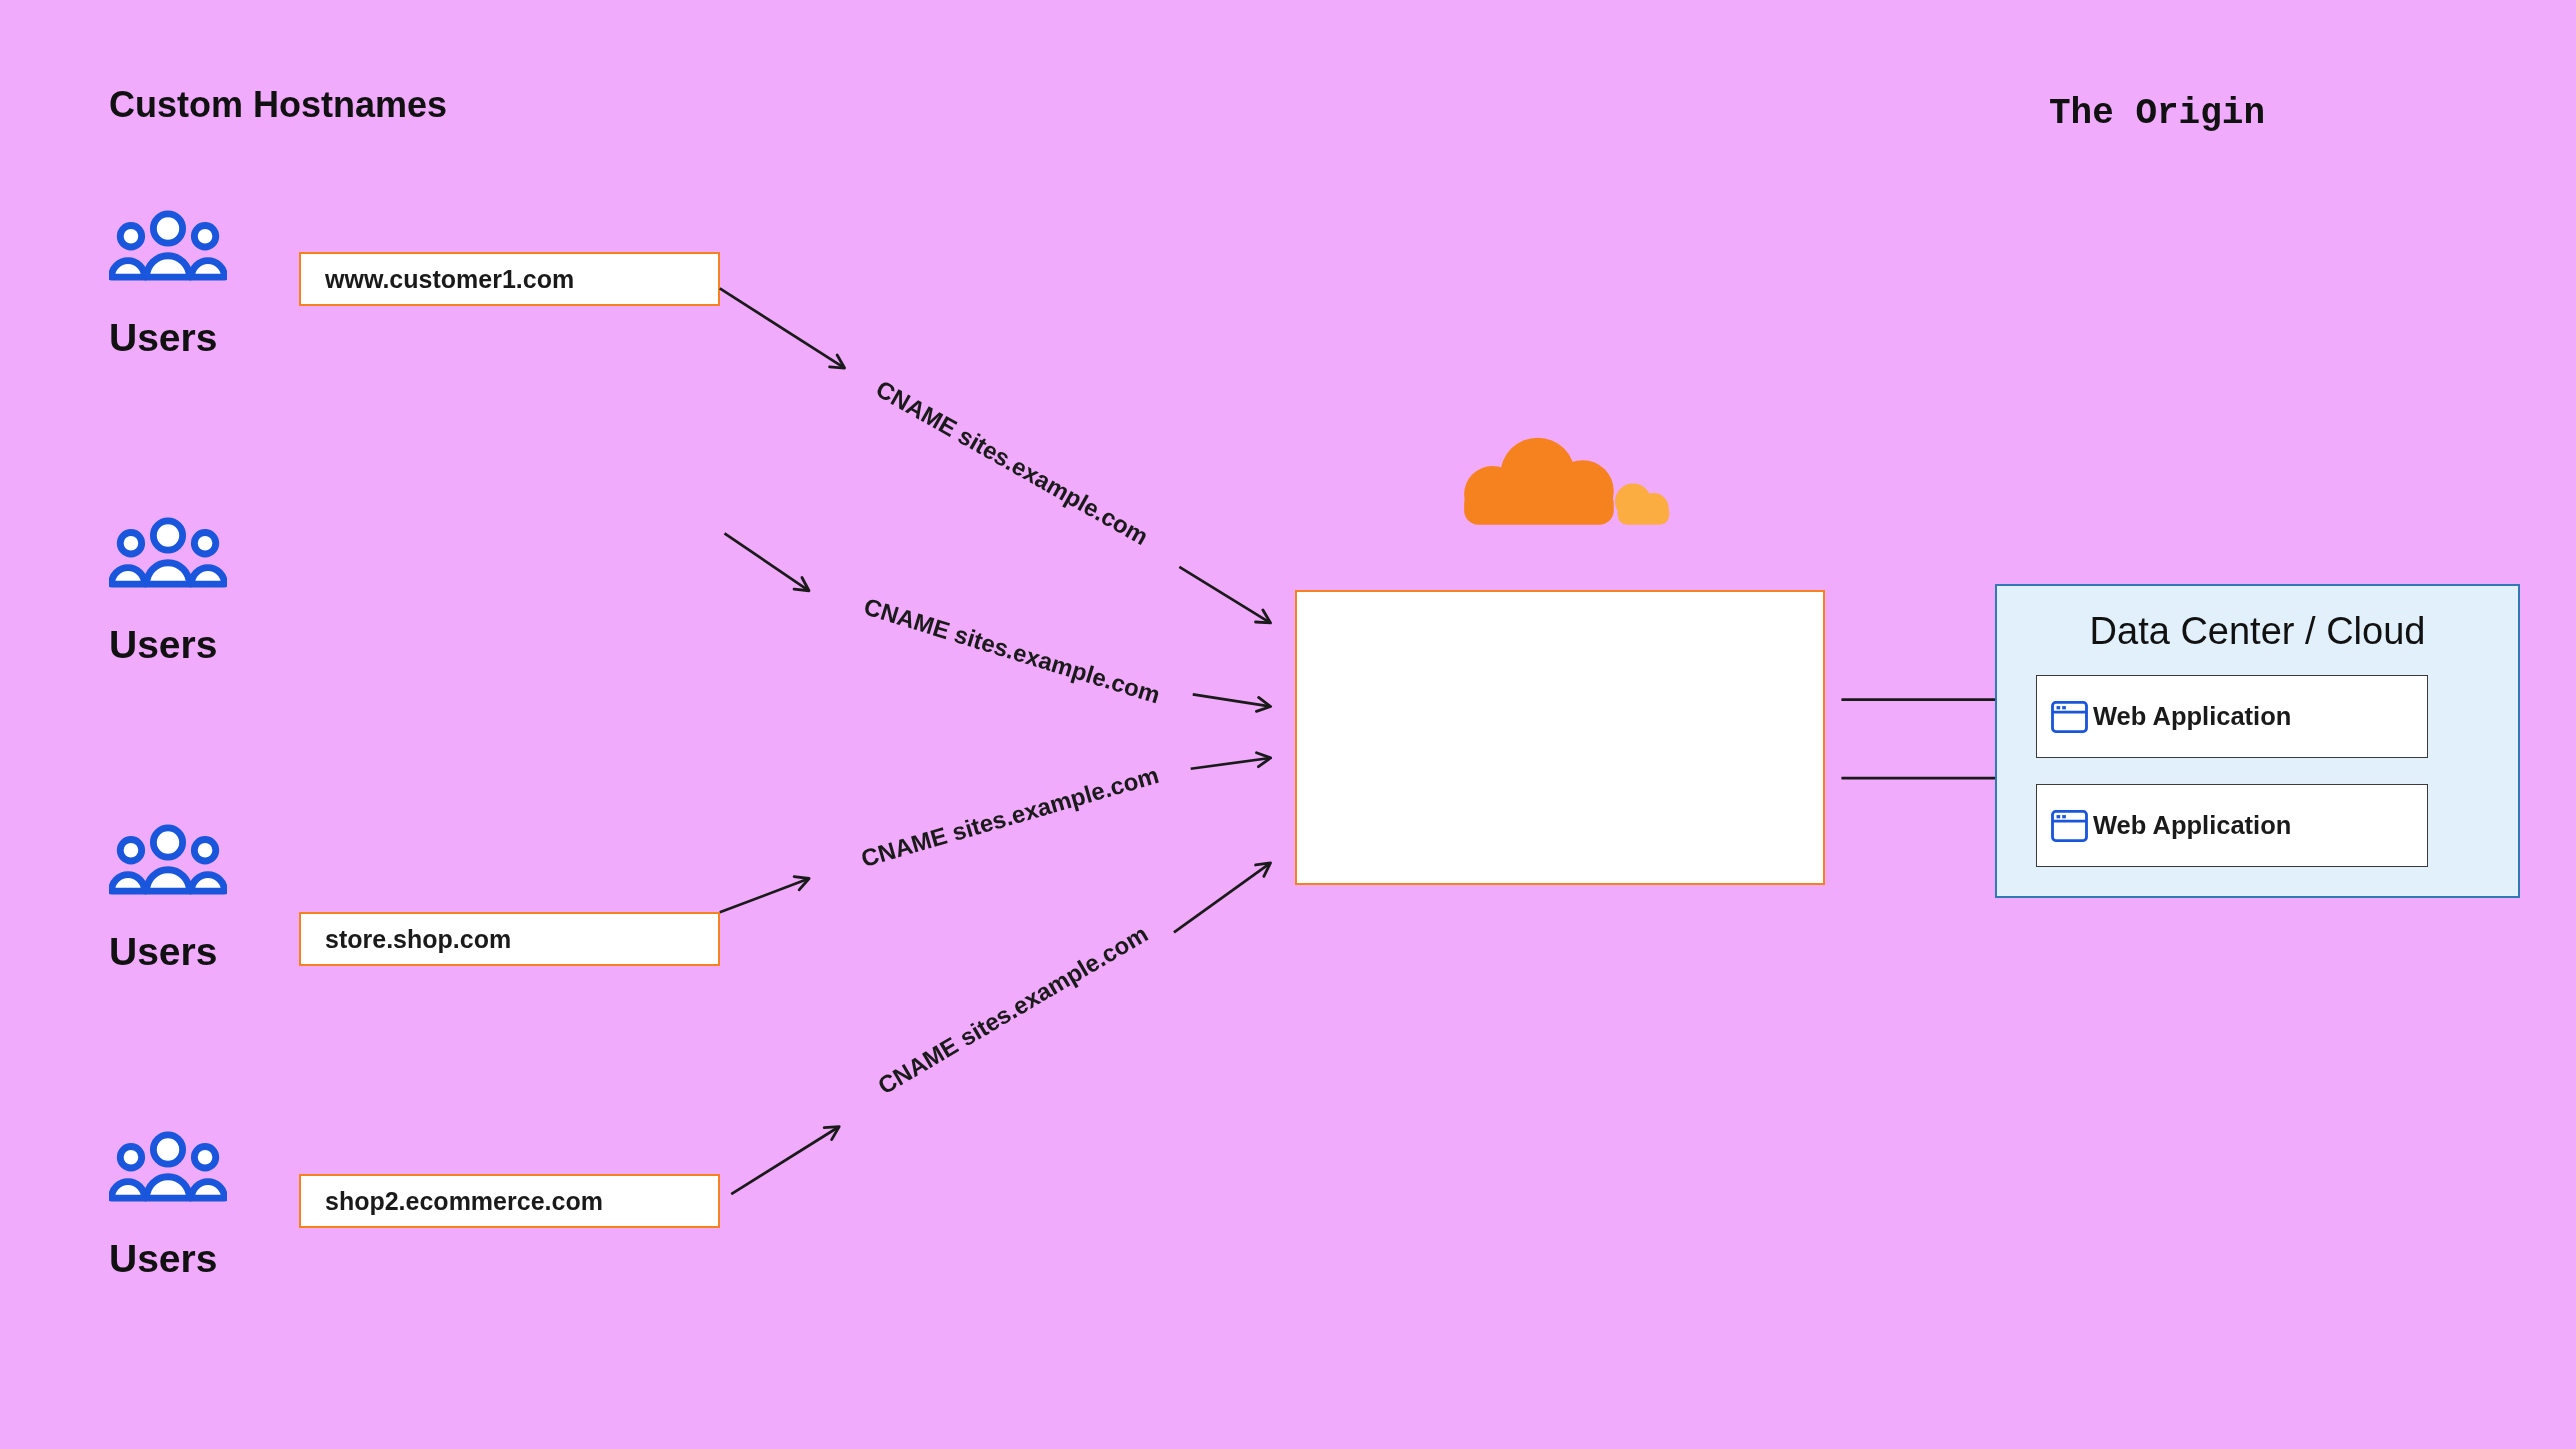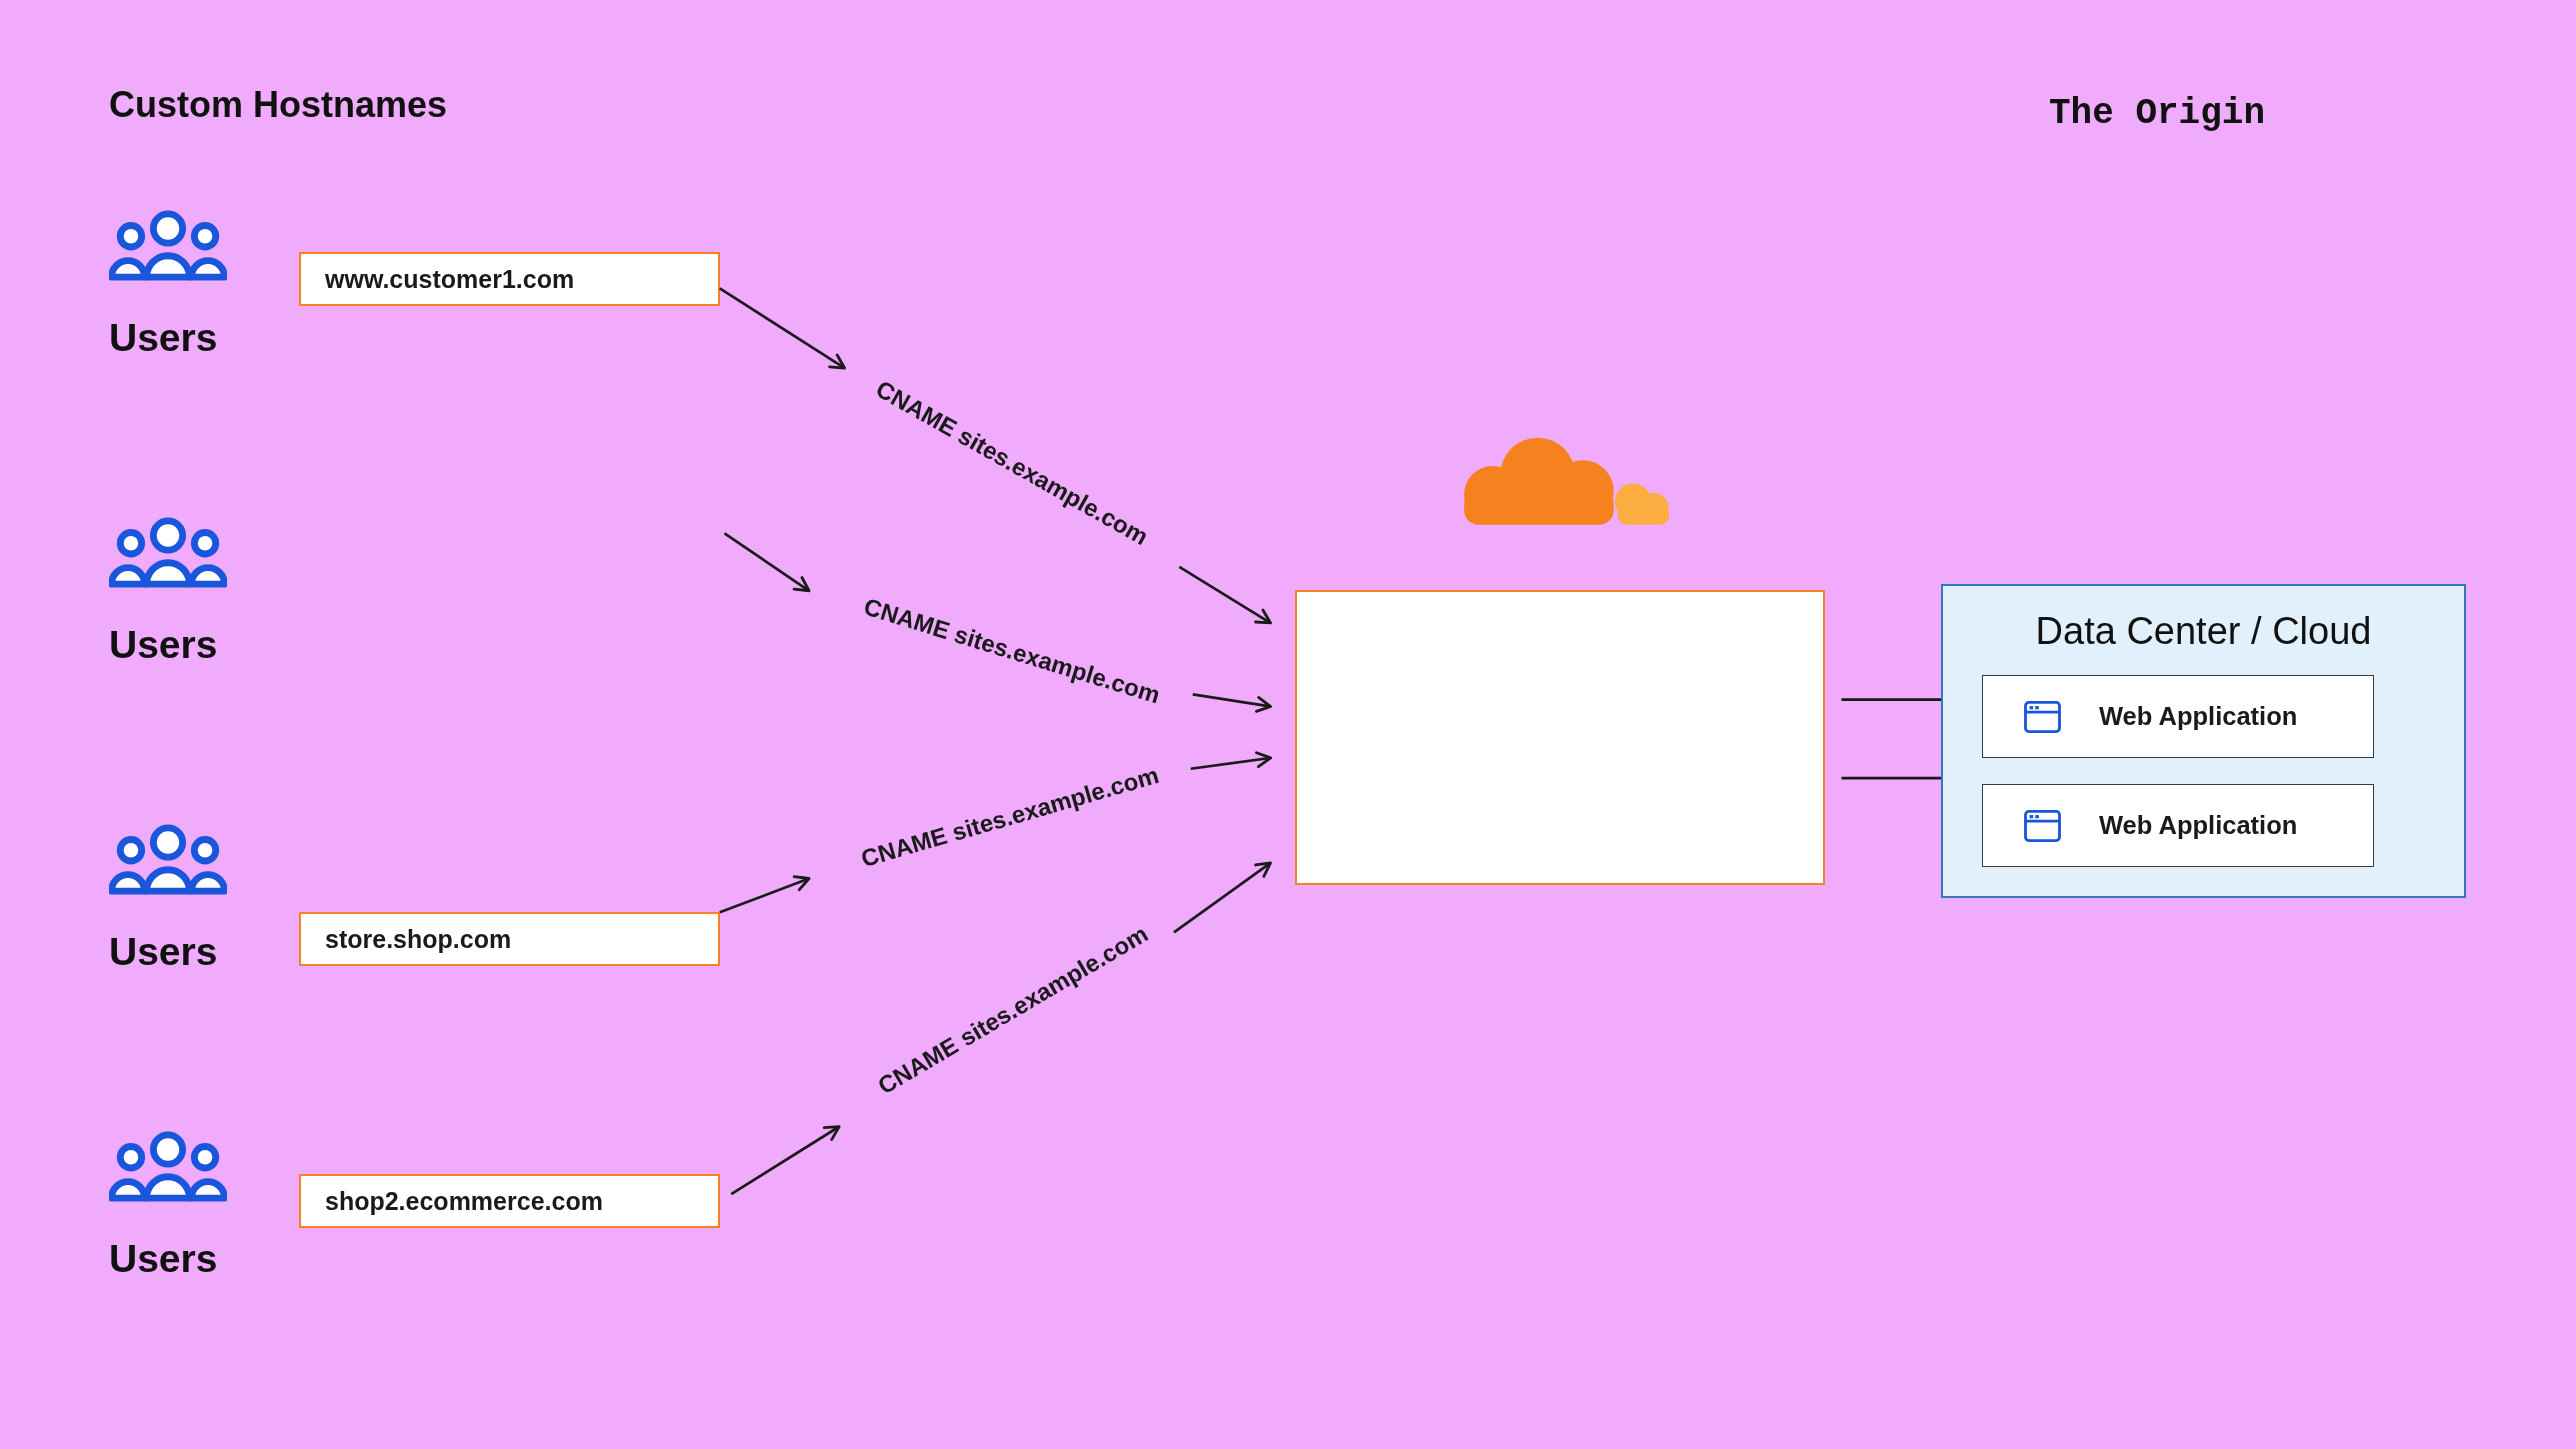--- a/index.html
+++ b/index.html
@@ -43,32 +43,32 @@
   #arrows{position:absolute;left:0;top:0;pointer-events:none;}
 
   .cf-logo{position:absolute;left:1428px;top:417px;width:258px;height:129px;}
 
   .fallback-outer{
     position:absolute;left:1295px;top:590px;width:530px;height:295px;
     background:#fff;border:2.7px solid var(--orange,#F6821F);box-sizing:border-box;
   }
 
   .origin-box{
-    position:absolute;left:1941px;top:584px;width:525px;height:314px;
+    position:absolute;left:1995px;top:584px;width:525px;height:314px;
     background:var(--light_blue,#E1F0FA);
     border:2.7px solid var(--box_border_blue,#3179B6);
     box-sizing:border-box;
   }
   .origin-title{
     margin-top:24px;text-align:center;font-size:38px;font-weight:400;color:#111;white-space:nowrap;
   }
   .app-box{
     position:absolute;left:39px;width:392px;height:83px;
     background:#fff;border:1.3px solid #3a3a3a;box-sizing:border-box;
-    display:flex;align-items:center;gap:37px;padding-left:40px;
+    display:flex;align-items:center;gap:4px;padding-left:13px;
   }
   .app-label{font-size:25.5px;font-weight:700;color:#1a1a1a;white-space:nowrap;}
   .browser-icon{width:39px;height:34px;flex:0 0 auto;}
 </style>
 </head>
 <body>
 
 <div id="canvas">
 
   <div class="abs section-title" style="left:109px;top:84px;">Custom Hostnames</div>

